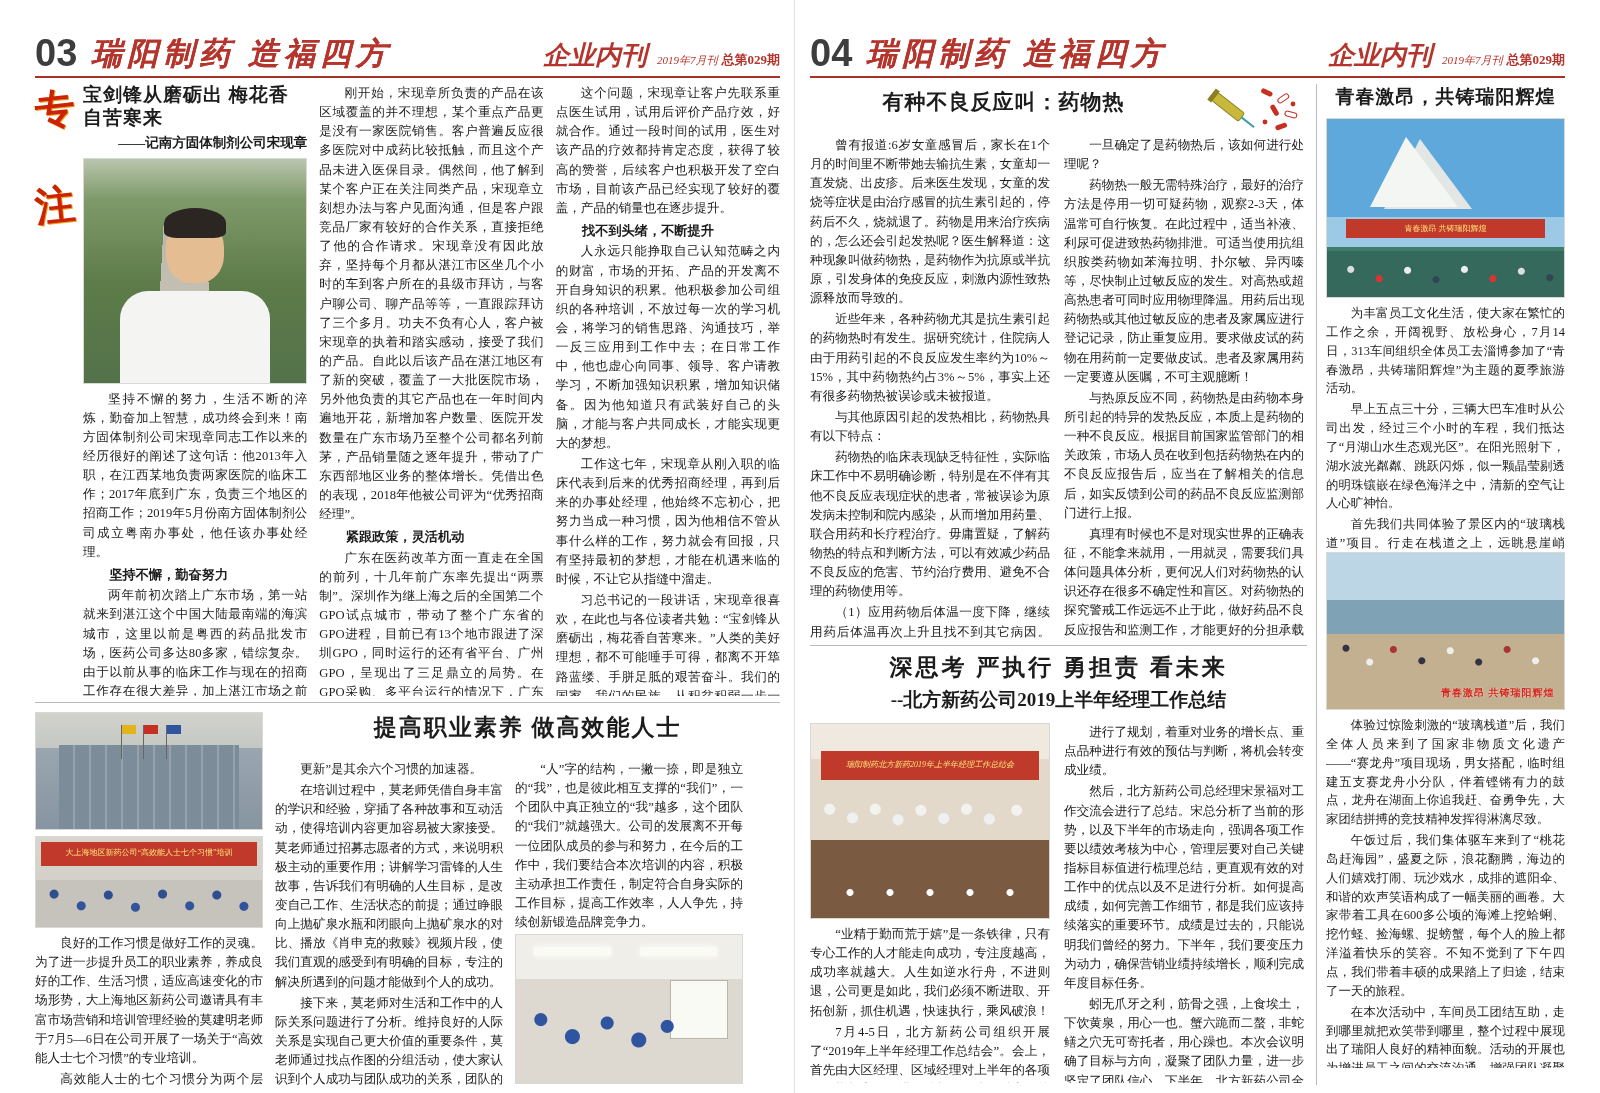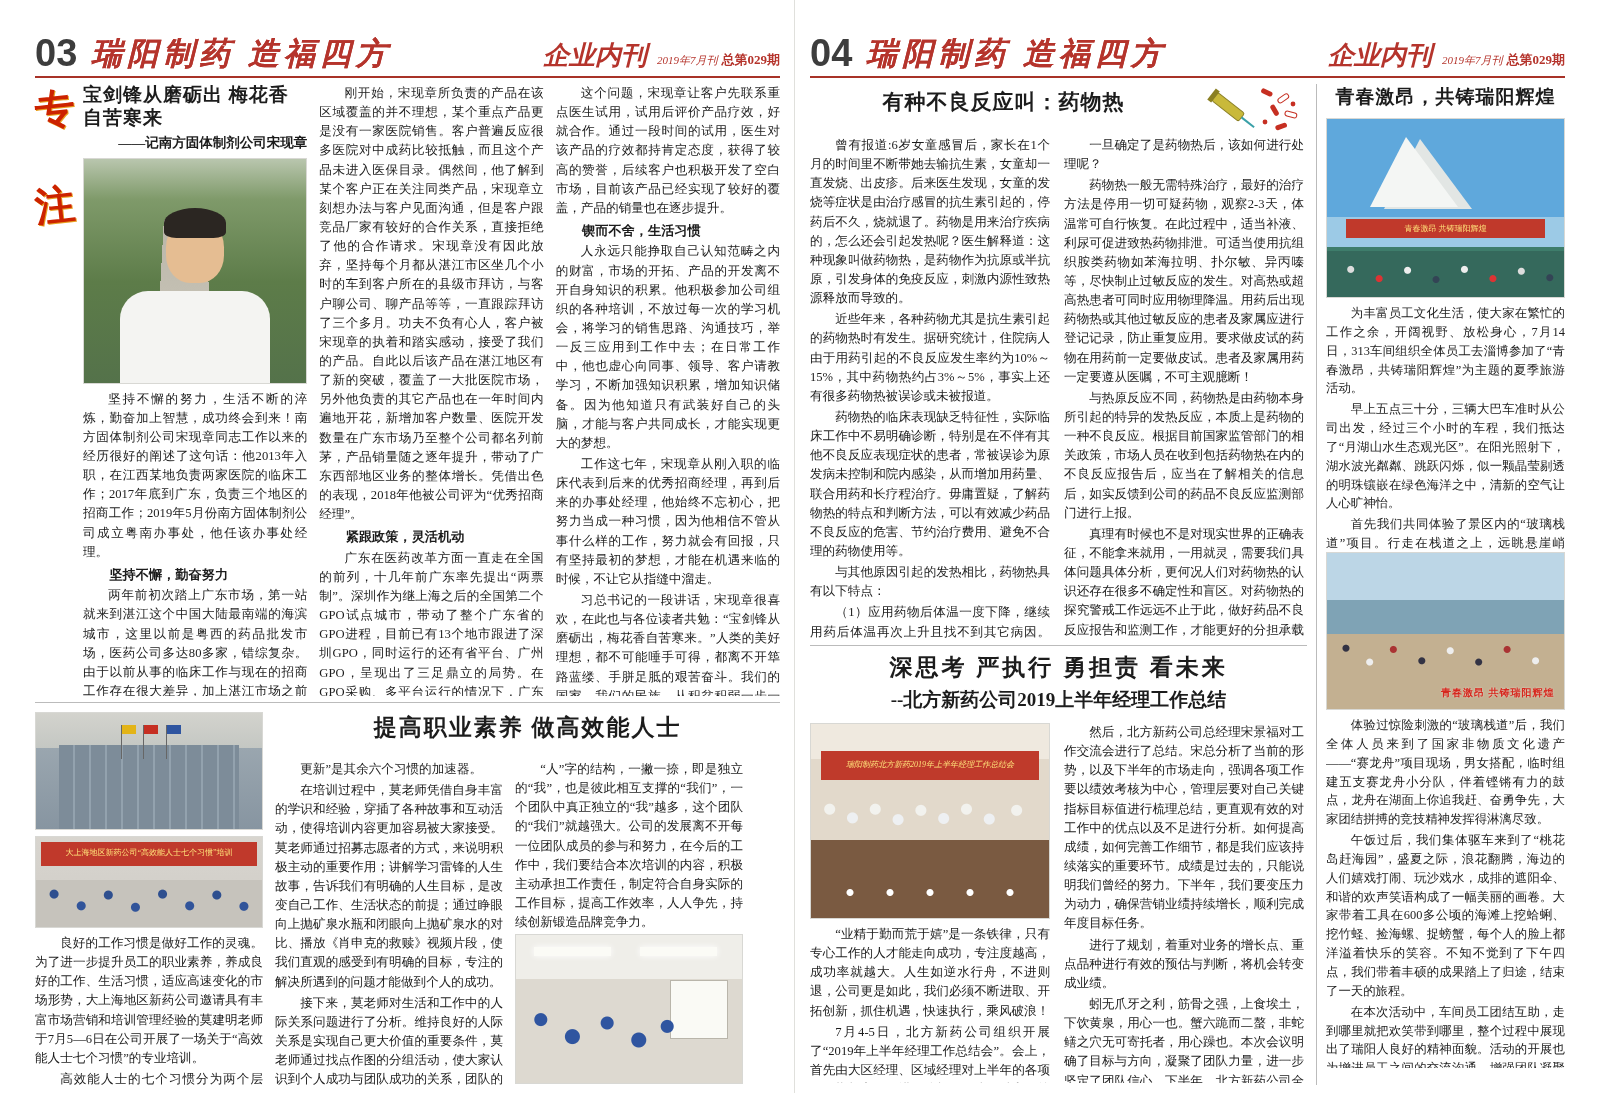--- a/index.html
+++ b/index.html
@@ -182,21 +182,21 @@
           <p class="p">两年前初次踏上广东市场，第一站就来到湛江这个中国大陆最南端的海滨城市，这里以前是粤西的药品批发市场，医药公司多达80多家，错综复杂。由于以前从事的临床工作与现在的招商工作存在很大差异，加上湛江市场之前开发较少，有用信息少，刚到湛江的一段时间里，他也很迷茫，找不到头绪，感觉无从下手。但总不能坐以待毙，想来想去，他决定从最简单的调查医药公司入手。白天一家一家的拜访，通过多种途径了解客户信息，调查医院竞争品种情况；晚上整理这些商业公司、客户和医院的信息，就这样一步一个脚印的前行，名片递出去了几百张。尽管收效不大，但他始终没有放弃，坚定的将调查这件事坚持了下来。慢慢的，电话多了起来，最终他积累了大量的客户资源，对当地医药市场也变得如数家珍。</p>
         </div>
         <div class="col">
           <p class="p">刚开始，宋现章所负责的产品在该区域覆盖的并不理想，某个重点产品更是没有一家医院销售。客户普遍反应很多医院对中成药比较抵触，而且这个产品未进入医保目录。偶然间，他了解到某个客户正在关注同类产品，宋现章立刻想办法与客户见面沟通，但是客户跟竞品厂家有较好的合作关系，直接拒绝了他的合作请求。宋现章没有因此放弃，坚持每个月都从湛江市区坐几个小时的车到客户所在的县级市拜访，与客户聊公司、聊产品等等，一直跟踪拜访了三个多月。功夫不负有心人，客户被宋现章的执着和踏实感动，接受了我们的产品。自此以后该产品在湛江地区有了新的突破，覆盖了一大批医院市场，另外他负责的其它产品也在一年时间内遍地开花，新增加客户数量、医院开发数量在广东市场乃至整个公司都名列前茅，产品销量随之逐年提升，带动了广东西部地区业务的整体增长。凭借出色的表现，2018年他被公司评为“优秀招商经理”。</p>
           <div class="sub">紧跟政策，灵活机动</div>
           <p class="p">广东在医药改革方面一直走在全国的前列，十几年前广东率先提出“两票制”。深圳作为继上海之后的全国第二个GPO试点城市，带动了整个广东省的GPO进程，目前已有13个地市跟进了深圳GPO，同时运行的还有省平台、广州GPO，呈现出了三足鼎立的局势。在GPO采购、多平台运行的情况下，广东市场面临产品降价、药品出局的风险，面对这一严峻的市场形势，提前布局院外市场、民营医院成了工作的重点。去年开始，宋现章积极响应公司的工作部署，加大民营医院的开发力度，利用产品特性开发民营专科医院，取得了优异的成绩，为下一步产品布局打下了坚实的基础。</p>
 
         </div>
         <div class="col">
           <p class="p">这个问题，宋现章让客户先联系重点医生试用，试用后评价产品疗效，好就合作。通过一段时间的试用，医生对该产品的疗效都持肯定态度，获得了较高的赞誉，后续客户也积极开发了空白市场，目前该产品已经实现了较好的覆盖，产品的销量也在逐步提升。</p>
-          <div class="sub">锲而不舍，生活习惯</div>
+          <div class="sub">找不到头绪，不断提升</div>
           <p class="p">人永远只能挣取自己认知范畴之内的财富，市场的开拓、产品的开发离不开自身知识的积累。他积极参加公司组织的各种培训，不放过每一次的学习机会，将学习的销售思路、沟通技巧，举一反三应用到工作中去；在日常工作中，他也虚心向同事、领导、客户请教学习，不断加强知识积累，增加知识储备。因为他知道只有武装好自己的头脑，才能与客户共同成长，才能实现更大的梦想。</p>
           <p class="p">工作这七年，宋现章从刚入职的临床代表到后来的优秀招商经理，再到后来的办事处经理，他始终不忘初心，把努力当成一种习惯，因为他相信不管从事什么样的工作，努力就会有回报，只有坚持最初的梦想，才能在机遇来临的时候，不让它从指缝中溜走。</p>
           <p class="p">习总书记的一段讲话，宋现章很喜欢，在此也与各位读者共勉：“宝剑锋从磨砺出，梅花香自苦寒来。”人类的美好理想，都不可能唾手可得，都离不开筚路蓝缕、手胼足胝的艰苦奋斗。我们的国家，我们的民族，从积贫积弱一步一步走到今天的发展繁荣，靠的就是一代又一代人的顽强拼搏，靠的就是中华民族自强不息的奋斗精神。当前，我们既面临着重要发展机遇，也面临着前所未有的困难和挑战。梦在前方，路在脚下。自胜者强，自强者胜。实现我们的发展目标，需要广大青年锲而不舍、驰而不息的奋斗。</p>
 
         </div>
       </div>
     </div>
 
     <div class="divline" style="top:702px"></div>
 
@@ -268,22 +268,22 @@
               <circle cx="62" cy="40" r="2.4" fill="#c62f22"></circle>
               <circle cx="90" cy="22" r="2.4" fill="#c62f22"></circle>
             </g>
           </svg>
         </div>
       </div>
       <div class="a3-grid">
         <div class="col">
           <p class="p">曾有报道:6岁女童感冒后，家长在1个月的时间里不断带她去输抗生素，女童却一直发烧、出皮疹。后来医生发现，女童的发烧等症状是由治疗感冒的抗生素引起的，停药后不久，烧就退了。药物是用来治疗疾病的，怎么还会引起发热呢？医生解释道：这种现象叫做药物热，是药物作为抗原或半抗原，引发身体的免疫反应，刺激内源性致热源释放而导致的。</p>
           <p class="p">近些年来，各种药物尤其是抗生素引起的药物热时有发生。据研究统计，住院病人由于用药引起的不良反应发生率约为10%～15%，其中药物热约占3%～5%，事实上还有很多药物热被误诊或未被报道。</p>
+          <p class="p">与其他原因引起的发热相比，药物热具有以下特点：</p>
           <p class="p">药物热的临床表现缺乏特征性，实际临床工作中不易明确诊断，特别是在不伴有其他不良反应表现症状的患者，常被误诊为原发病未控制和院内感染，从而增加用药量、联合用药和长疗程治疗。毋庸置疑，了解药物热的特点和判断方法，可以有效减少药品不良反应的危害、节约治疗费用、避免不合理的药物使用等。</p>
-          <p class="p">与其他原因引起的发热相比，药物热具有以下特点：</p>
           <p class="p">（1）应用药物后体温一度下降，继续用药后体温再次上升且找不到其它病因。（2）感染性发热者，在应用抗菌药物后体温反较用药前更高。（3）发热或体温较前增高不能用原有的感染来解释，且无继发感染的证据，患者虽有高热，但一般状况良好。（4）过敏引起的药物热，常同时伴有皮疹等过敏反应表现。（5）应用各种退热措施效果不好，但停用药物后，有时即使不采取措施，体温也能自行下降。</p>
         </div>
         <div class="col">
           <p class="p">一旦确定了是药物热后，该如何进行处理呢？</p>
           <p class="p">药物热一般无需特殊治疗，最好的治疗方法是停用一切可疑药物，观察2-3天，体温常可自行恢复。在此过程中，适当补液、利尿可促进致热药物排泄。可适当使用抗组织胺类药物如苯海拉明、扑尔敏、异丙嗪等，尽快制止过敏反应的发生。对高热或超高热患者可同时应用物理降温。用药后出现药物热或其他过敏反应的患者及家属应进行登记记录，防止重复应用。要求做皮试的药物在用药前一定要做皮试。患者及家属用药一定要遵从医嘱，不可主观臆断！</p>
           <p class="p">与热原反应不同，药物热是由药物本身所引起的特异的发热反应，本质上是药物的一种不良反应。根据目前国家监管部门的相关政策，市场人员在收到包括药物热在内的不良反应报告后，应当在了解相关的信息后，如实反馈到公司的药品不良反应监测部门进行上报。</p>
           <p class="p">真理有时候也不是对现实世界的正确表征，不能拿来就用，一用就灵，需要我们具体问题具体分析，更何况人们对药物热的认识还存在很多不确定性和盲区。对药物热的探究警戒工作远远不止于此，做好药品不良反应报告和监测工作，才能更好的分担承载着生命的千钧之重，为大众的健康保驾护航！</p>
 
         </div>
       </div>
@@ -298,22 +298,22 @@
         <div class="col">
           <div class="photo ph-meeting">
             <div class="banner">瑞阳制药北方新药2019年上半年经理工作总结会</div>
             <div class="ppl"></div>
             <div class="cups"></div>
           </div>
           <p class="p">“业精于勤而荒于嬉”是一条铁律，只有专心工作的人才能走向成功，专注度越高，成功率就越大。人生如逆水行舟，不进则退，公司更是如此，我们必须不断进取、开拓创新，抓住机遇，快速执行，乘风破浪！</p>
           <p class="p">7月4-5日，北方新药公司组织开展了“2019年上半年经理工作总结会”。会上，首先由大区经理、区域经理对上半年的各项工作指标和数据进行分析，围绕品种和政策执行等方面做了详细的汇报，并就各办事处目标达成情况心得进行了经验交流，分享了一些好的团队建设方法与意见，并对2019年下半年公司</p>
         </div>
         <div class="col">
+          <p class="p">进行了规划，着重对业务的增长点、重点品种进行有效的预估与判断，将机会转变成业绩。</p>
           <p class="p">然后，北方新药公司总经理宋景福对工作交流会进行了总结。宋总分析了当前的形势，以及下半年的市场走向，强调各项工作要以绩效考核为中心，管理层要对自己关键指标目标值进行梳理总结，更直观有效的对工作中的优点以及不足进行分析。如何提高成绩，如何完善工作细节，都是我们应该持续落实的重要环节。成绩是过去的，只能说明我们曾经的努力。下半年，我们要变压力为动力，确保营销业绩持续增长，顺利完成年度目标任务。</p>
-          <p class="p">进行了规划，着重对业务的增长点、重点品种进行有效的预估与判断，将机会转变成业绩。</p>
           <p class="p">蚓无爪牙之利，筋骨之强，上食埃土，下饮黄泉，用心一也。蟹六跪而二螯，非蛇鳝之穴无可寄托者，用心躁也。本次会议明确了目标与方向，凝聚了团队力量，进一步坚定了团队信心，下半年，北方新药公司全员必须专注于本职工作，瞄准年度目标奋勇冲锋！</p>
 
         </div>
       </div>
     </div>
 
     <div class="a5">
       <div class="a5-title">青春激昂，共铸瑞阳辉煌</div>
       <div class="photo ph-canopy">
         <div class="sail"></div>

